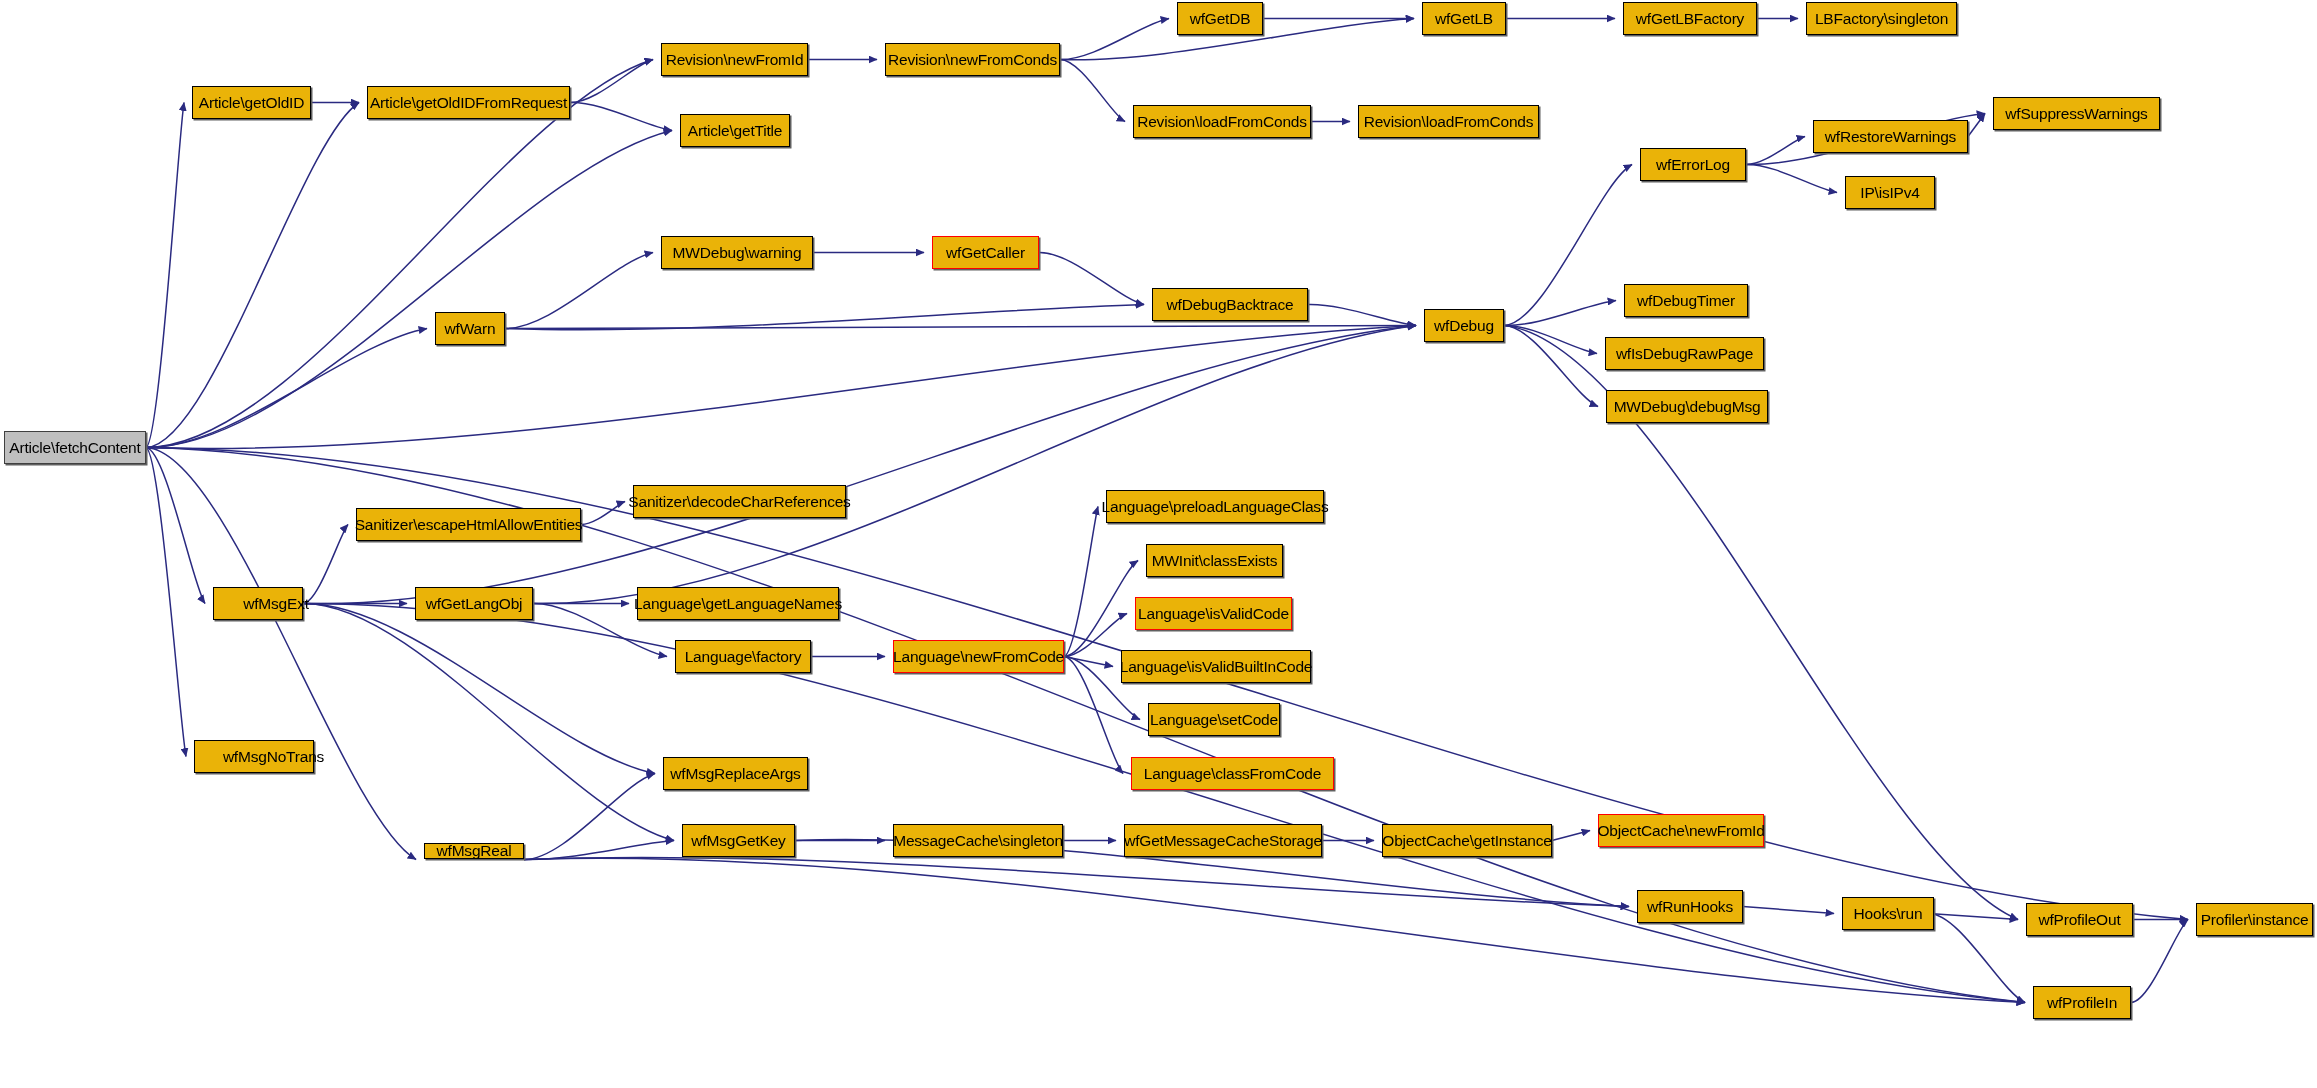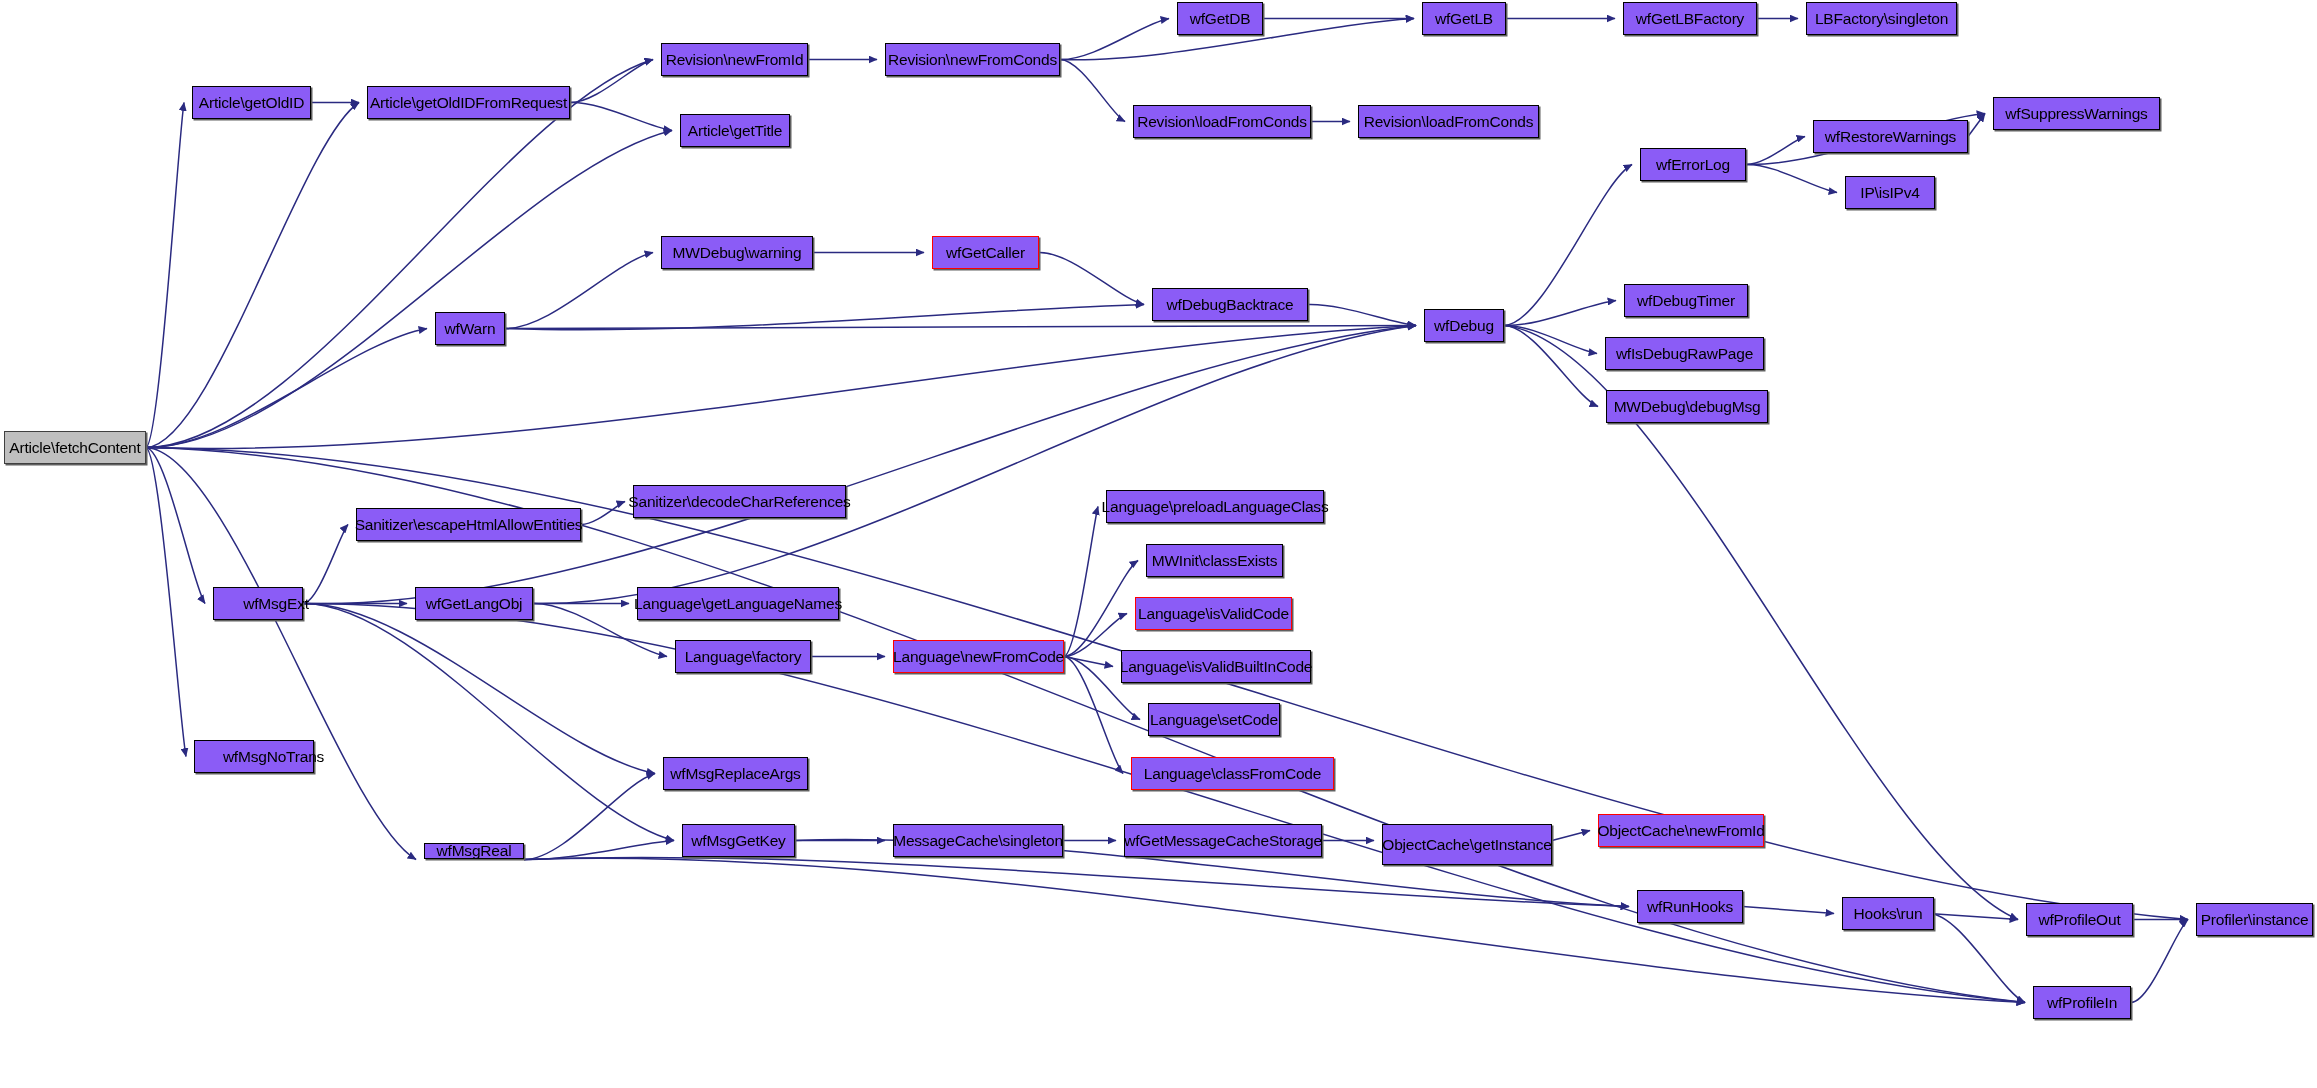--- a/index.html
+++ b/index.html
@@ -16,21 +16,21 @@
     left:0; top:0;
     width:2317px; height:1088px;
     pointer-events:none;
   }
   .node{
     position:absolute;
     box-sizing:border-box;
     display:flex;
     align-items:center;
     justify-content:center;
-    background:#8b5cf6;
+    background:#eab308;
     border:1px solid #000000;
     font-size:15.5px;
     color:#000000;
     white-space:nowrap;
     line-height:1;
     letter-spacing:-0.2px;
     z-index:5;
   }
   .node.red{ border:1.5px solid #ff0000; }
   .node.root{ background:#bfbfbf; border:1px solid #404040; }
@@ -240,21 +240,21 @@
       </div>
       <div class="node shadow" style="left: 424px; top: 843px; width: 100px; height: 16px;">
         <span>wfMsgReal</span>
       </div>
       <div class="node shadow" style="left: 893px; top: 824px; width: 170px; height: 33px;">
         <span>MessageCache\singleton</span>
       </div>
       <div class="node shadow" style="left: 1124px; top: 824px; width: 198px; height: 33px;">
         <span>wfGetMessageCacheStorage</span>
       </div>
-      <div class="node shadow" style="left: 1382px; top: 824px; width: 170px; height: 41px; text-align: center;">
+      <div class="node shadow" style="left: 1382px; top: 824px; width: 170px; height: 33px; text-align: center;">
         <span>ObjectCache\getInstance</span>
       </div>
       <div class="node shadow red" style="left: 1598px; top: 814px; width: 166px; height: 33px;">
         <span>ObjectCache\newFromId</span>
       </div>
       <div class="node shadow" style="left: 1637px; top: 890px; width: 106px; height: 33px;">
         <span>wfRunHooks</span>
       </div>
       <div class="node shadow" style="left: 1842px; top: 897px; width: 92px; height: 33px;">
         <span>Hooks\run</span>

